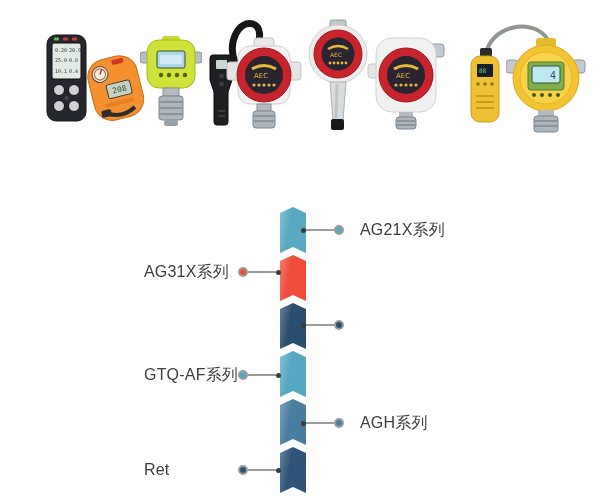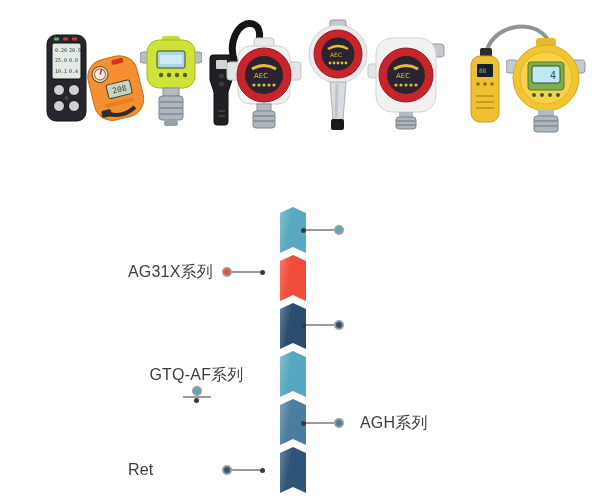--- a/index.html
+++ b/index.html
@@ -10,21 +10,21 @@
   .banner{position:absolute;left:0;top:0;width:600px;height:160px;}
   .prod{position:absolute;}
 
   
   .timeline{position:absolute;left:0;top:200px;width:600px;height:304px;}
   .chev-col{position:absolute;left:280px;top:7px;width:26px;display:flex;flex-direction:column;gap:2px;}
   .chev{width:26px;height:46px;
         clip-path:polygon(0 13%,50% 0,100% 13%,100% 100%,50% 87%,0 100%);}
   .t-row{position:absolute;height:20px;display:flex;align-items:center;}
   .t-row.right{left:301px;}
-  .t-row.left{left:128px;width:137px;}
+  .t-row.left{left:144px;width:137px;}
   .t-row .lbl{font-size:16px;color:#3d3d3d;letter-spacing:0.2px;white-space:nowrap;}
   .t-row.left .lbl{flex:1;text-align:left;}
   .t-row.right .lbl{margin-left:16px;}
   .dot{width:5px;height:5px;border-radius:50%;background:#3a3a3a;flex:none;}
   .line{width:28px;height:2px;background:#9b9b9b;flex:none;}
   .ring{width:6px;height:6px;border-radius:50%;border:2px solid #9b9b9b;flex:none;}
 </style>
 </head>
 <body>
 
@@ -200,33 +200,34 @@
         <div class="chev" style="background: linear-gradient(100deg, rgba(255, 255, 255, 0.28) 0%, rgba(255, 255, 255, 0) 38%), rgb(241, 75, 58);"></div>
         <div class="chev" style="background: linear-gradient(100deg, rgba(255, 255, 255, 0.28) 0%, rgba(255, 255, 255, 0) 38%), rgb(44, 78, 110);"></div>
         <div class="chev" style="background: linear-gradient(100deg, rgba(255, 255, 255, 0.28) 0%, rgba(255, 255, 255, 0) 38%), rgb(85, 168, 192);"></div>
         <div class="chev" style="background: linear-gradient(100deg, rgba(255, 255, 255, 0.28) 0%, rgba(255, 255, 255, 0) 38%), rgb(75, 126, 158);"></div>
         <div class="chev" style="background: linear-gradient(100deg, rgba(255, 255, 255, 0.28) 0%, rgba(255, 255, 255, 0) 38%), rgb(46, 85, 120);"></div>
       </div>
   <div class="t-row right" style="top: 20px;">
       <span class="dot" style="background: rgb(58, 58, 58);"></span>
       <span class="line" style="background: rgb(155, 155, 155);"></span>
       <span class="ring" style="background: rgb(88, 169, 191);"></span>
+      <span class="lbl" style="color: rgb(61, 61, 61);">AG21X系列</span>
     </div>
       <div class="t-row left" style="top: 62px;">
       <span class="lbl" style="color: rgb(61, 61, 61);">AG31X系列</span>
       <span class="ring" style="background: rgb(241, 75, 58);"></span>
       <span class="line" style="background: rgb(155, 155, 155);"></span>
       <span class="dot" style="background: rgb(58, 58, 58);"></span>
     </div>
       <div class="t-row right" style="top: 115px;">
       <span class="dot" style="background: rgb(58, 58, 58);"></span>
       <span class="line" style="background: rgb(155, 155, 155);"></span>
       <span class="ring" style="background: rgb(44, 78, 110);"></span>
     </div>
-      <div class="t-row left" style="top: 165px; flex-direction: column;">
+      <div class="t-row left" style="top: 165px;">
       <span class="lbl" style="color: rgb(61, 61, 61);">GTQ-AF系列</span>
       <span class="ring" style="background: rgb(85, 168, 192);"></span>
       <span class="line" style="background: rgb(155, 155, 155);"></span>
       <span class="dot" style="background: rgb(58, 58, 58);"></span>
     </div>
       <div class="t-row right" style="top: 213px;">
       <span class="dot" style="background: rgb(58, 58, 58);"></span>
       <span class="line" style="background: rgb(155, 155, 155);"></span>
       <span class="ring" style="background: rgb(75, 126, 158);"></span>
       <span class="lbl" style="color: rgb(61, 61, 61);">AGH系列</span>

